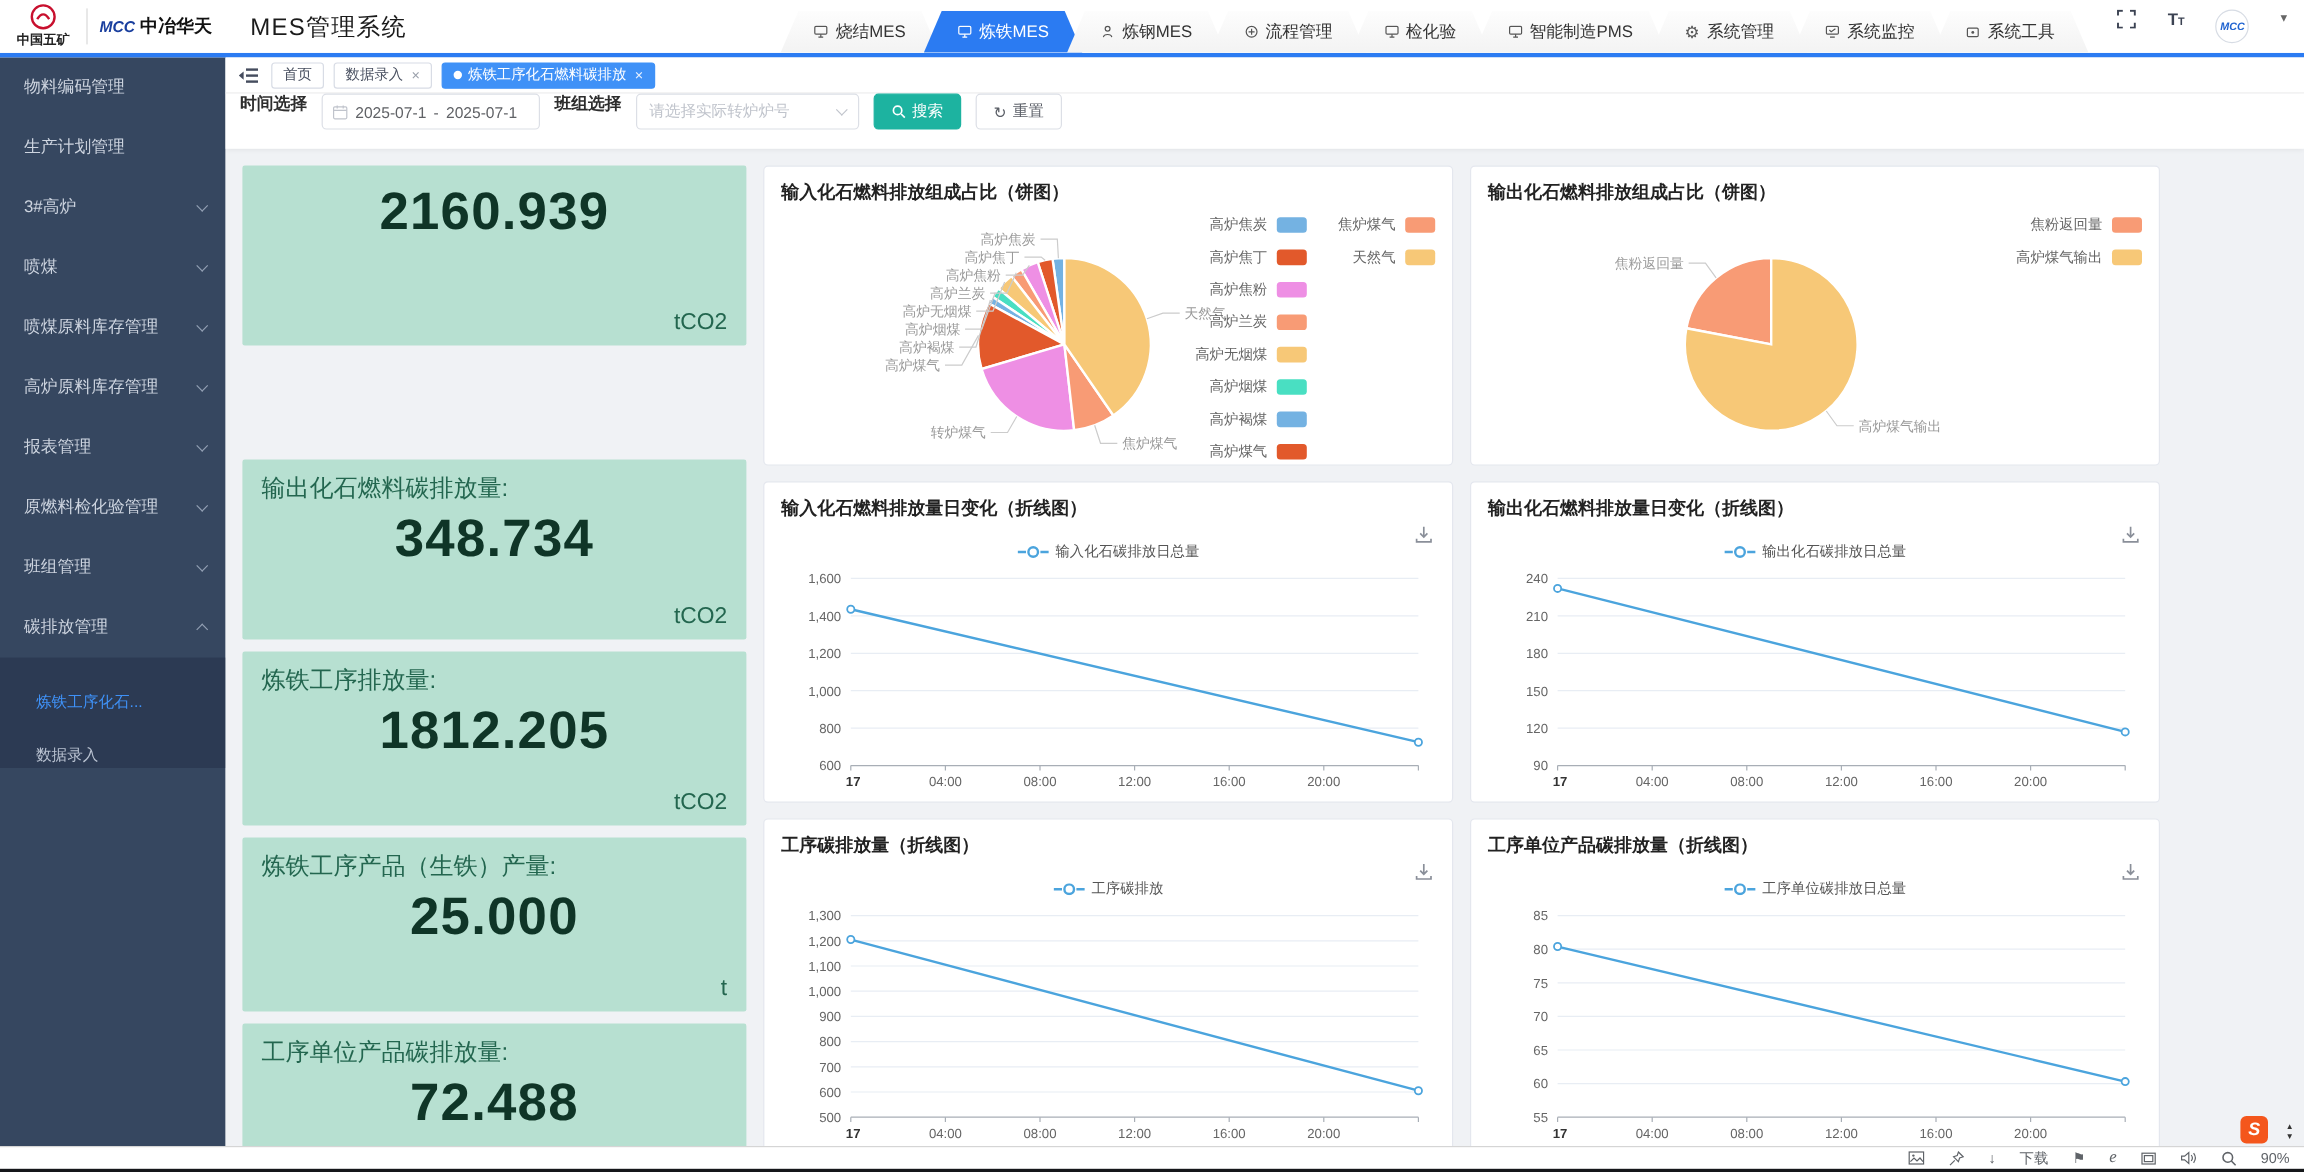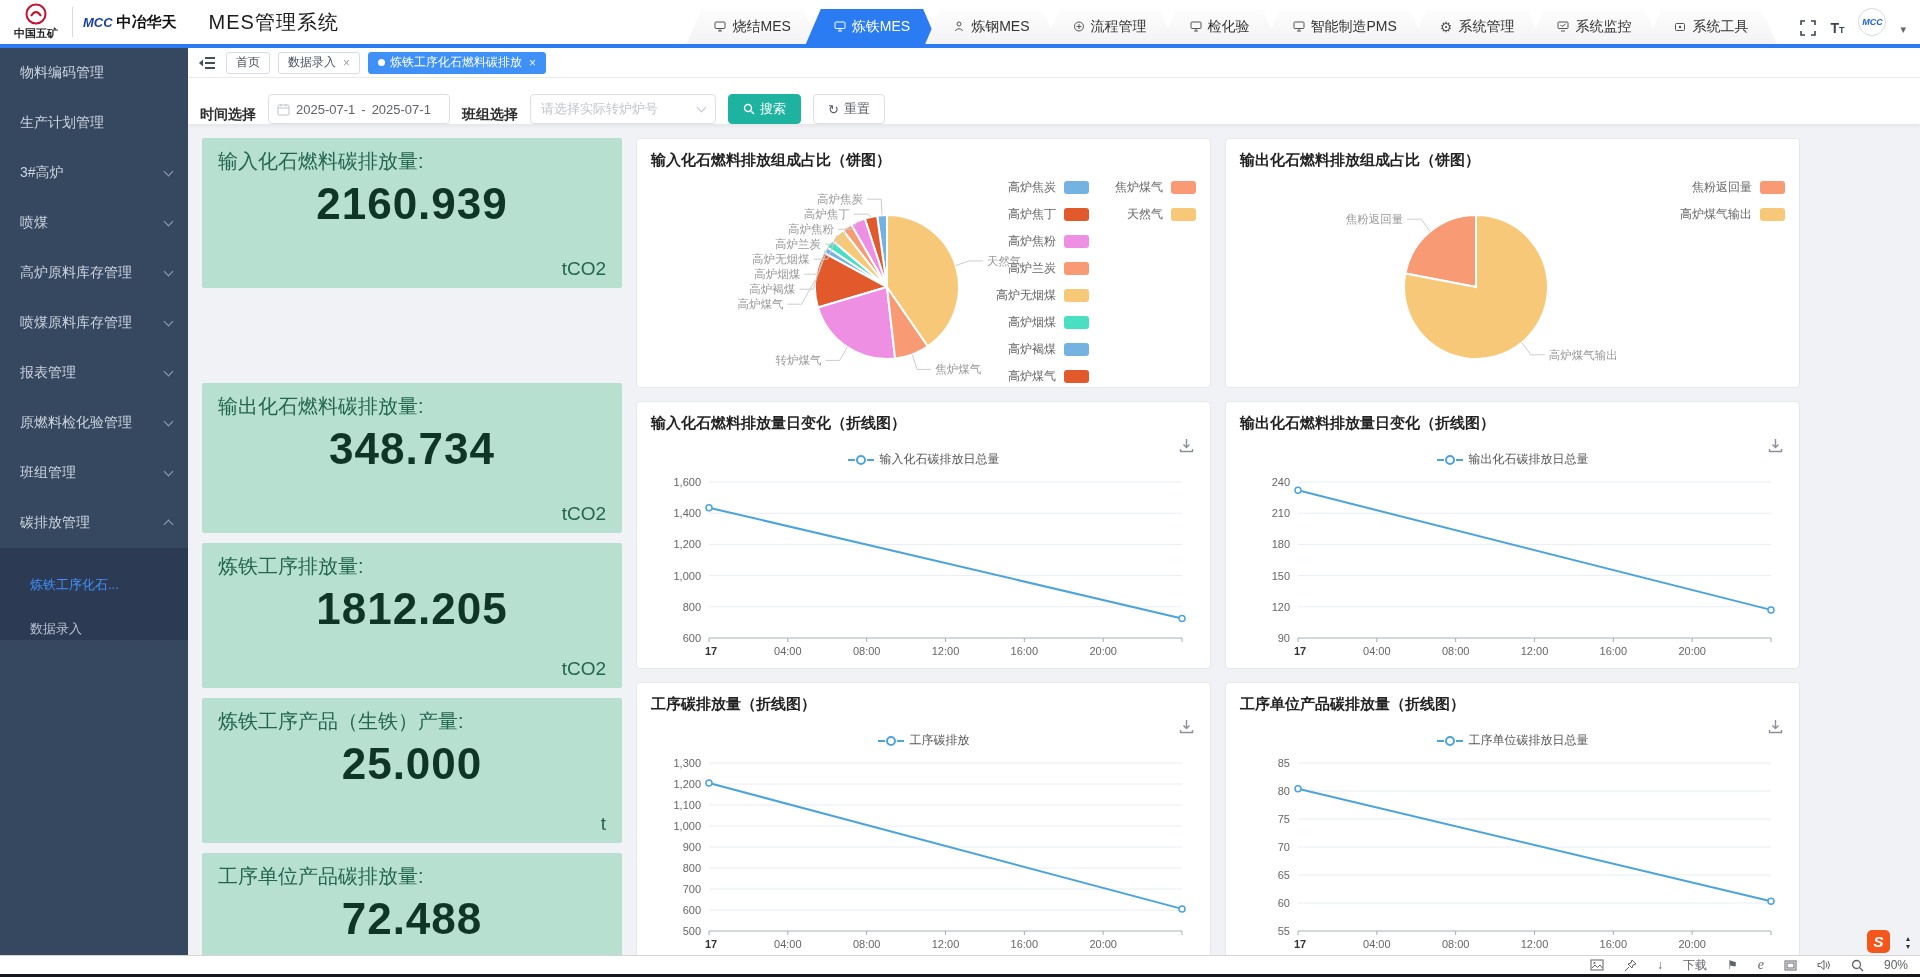--- a/index.html
+++ b/index.html
@@ -19,21 +19,21 @@
 
   .nav-tabs { display:flex; align-items:flex-end; height:44px; margin-left:auto; padding-right:10px; }
   .nav-tab { height:35px; padding:0 28px; display:flex; align-items:center; gap:6px; font-size:14px; color:#333;
              background:linear-gradient(#fdfdfd,#f3f3f3); clip-path:polygon(15px 0, calc(100% - 15px) 0, 100% 100%, 0 100%);
              margin-left:-13px; white-space:nowrap; cursor:pointer; }
   .nav-tab .ticon { display:flex; color:#555; }
   .nav-tab.active { background:#2b7bf2; color:#fff; }
   .nav-tab.active .ticon { color:#fff; }
   .blue-strip { height:4px; background:#2b7bf2; }
 
-  .nav-actions { display:flex; align-items:flex-end; gap:14px; margin-left:14px; }
+  .nav-actions { display:flex; align-items:flex-start; gap:26px; margin-left:14px; }
   .icon-btn { display:flex; align-items:center; color:#3c4353; cursor:pointer; }
   .font-icon { font-weight:bold; color:#3c4353; font-size:14px; }
   .font-icon small { font-size:9px; }
   .avatar { width:28px; height:28px; border-radius:50%; border:1px solid #d7dce4; display:flex; align-items:center; justify-content:center;
             font-size:9px; font-weight:bold; font-style:italic; color:#1f63d0; background:#fff; }
   .caret { color:#666; font-size:11px; }
 
   
   .layout { display:flex; height:910px; }
   .sidebar { width:188px; background:#364760; color:#cdd4df; font-size:14px; flex:none; overflow:hidden; }
@@ -51,21 +51,21 @@
   .tagbar { height:30px; background:#fff; display:flex; align-items:center; gap:8px; padding:0 10px; border-bottom:1px solid #ebebeb; flex:none; }
   .collapse-icon { display:flex; margin-right:2px; cursor:pointer; }
   .tag { height:22px; display:flex; align-items:center; gap:5px; padding:0 9px; border:1px solid #d8dce5; border-radius:3px;
          font-size:12px; color:#495060; background:#fff; cursor:pointer; white-space:nowrap; }
   .tag .x { color:#9aa0ab; font-size:12px; margin-left:2px; }
   .tag.active { background:#3f91f7; border-color:#3f91f7; color:#fff; }
   .tag.active .dot { width:7px; height:7px; border-radius:50%; background:#fff; }
   .tag.active .x { color:#eaf2ff; }
 
   
-  .filterbar { height:46px; background:#fff; display:flex; align-items:flex-end; gap:12px; padding:0 12px; flex:none;
+  .filterbar { height:46px; background:#fff; display:flex; align-items:flex-start; gap:12px; padding:0 12px; flex:none;
                box-shadow:0 2px 4px rgba(0,0,0,.06); position:relative; z-index:2; }
   .flabel { font-weight:bold; font-size:14px; color:#2d2d2d; white-space:nowrap; }
   .date-input { width:182px; height:30px; border:1px solid #dcdfe6; border-radius:4px; display:flex; align-items:center;
                 padding:0 8px; gap:6px; font-size:13px; color:#606266; overflow:hidden; white-space:nowrap; background:#fff; cursor:pointer; }
   .select-input { width:186px; height:30px; border:1px solid #dcdfe6; border-radius:4px; display:flex; align-items:center;
                   padding:0 10px; font-size:13px; color:#c0c4cc; background:#fff; cursor:pointer; }
   .select-input .ph { flex:1; white-space:nowrap; overflow:hidden; }
   .sel-arrow { width:7px; height:7px; border-right:1.5px solid #c0c4cc; border-bottom:1.5px solid #c0c4cc; transform:rotate(45deg); margin-top:-3px; }
   .btn { height:30px; padding:0 14px; border-radius:4px; display:flex; align-items:center; gap:5px; font-size:13px; cursor:pointer; white-space:nowrap; }
   .btn-search { background:#1db3a0; color:#fff; border:1px solid #1db3a0; }
@@ -225,25 +225,25 @@
       </div>
     <div class="side-item">
         <span class="lbl">3#高炉</span>
         <span class="chev"></span>
       </div>
     <div class="side-item">
         <span class="lbl">喷煤</span>
         <span class="chev"></span>
       </div>
     <div class="side-item">
+        <span class="lbl">喷煤原料库存管理</span>
+        <span class="chev"></span>
+      </div>
+    <div class="side-item">
         <span class="lbl">高炉原料库存管理</span>
-        <span class="chev"></span>
-      </div>
-    <div class="side-item">
-        <span class="lbl">喷煤原料库存管理</span>
         <span class="chev"></span>
       </div>
     <div class="side-item">
         <span class="lbl">报表管理</span>
         <span class="chev"></span>
       </div>
     <div class="side-item">
         <span class="lbl">原燃料检化验管理</span>
         <span class="chev"></span>
       </div>
@@ -315,21 +315,20 @@
       </div>
       <div class="btn btn-reset">
         <span>↻</span>
         <span>重置</span>
       </div>
     </div>
 
     <div class="dashboard">
       <div class="stat-col">
         <div class="stat-card">
-          <div class="stat-label">输入化石燃料碳排放量:</div>
           <div class="stat-value">2160.939</div>
           <div class="stat-unit">tCO2</div>
         </div>
         <div class="stat-gap"></div>
         <div class="stat-card">
           <div class="stat-label">输出化石燃料碳排放量:</div>
           <div class="stat-value">348.734</div>
           <div class="stat-unit">tCO2</div>
         </div>
         <div class="stat-sep"></div>

